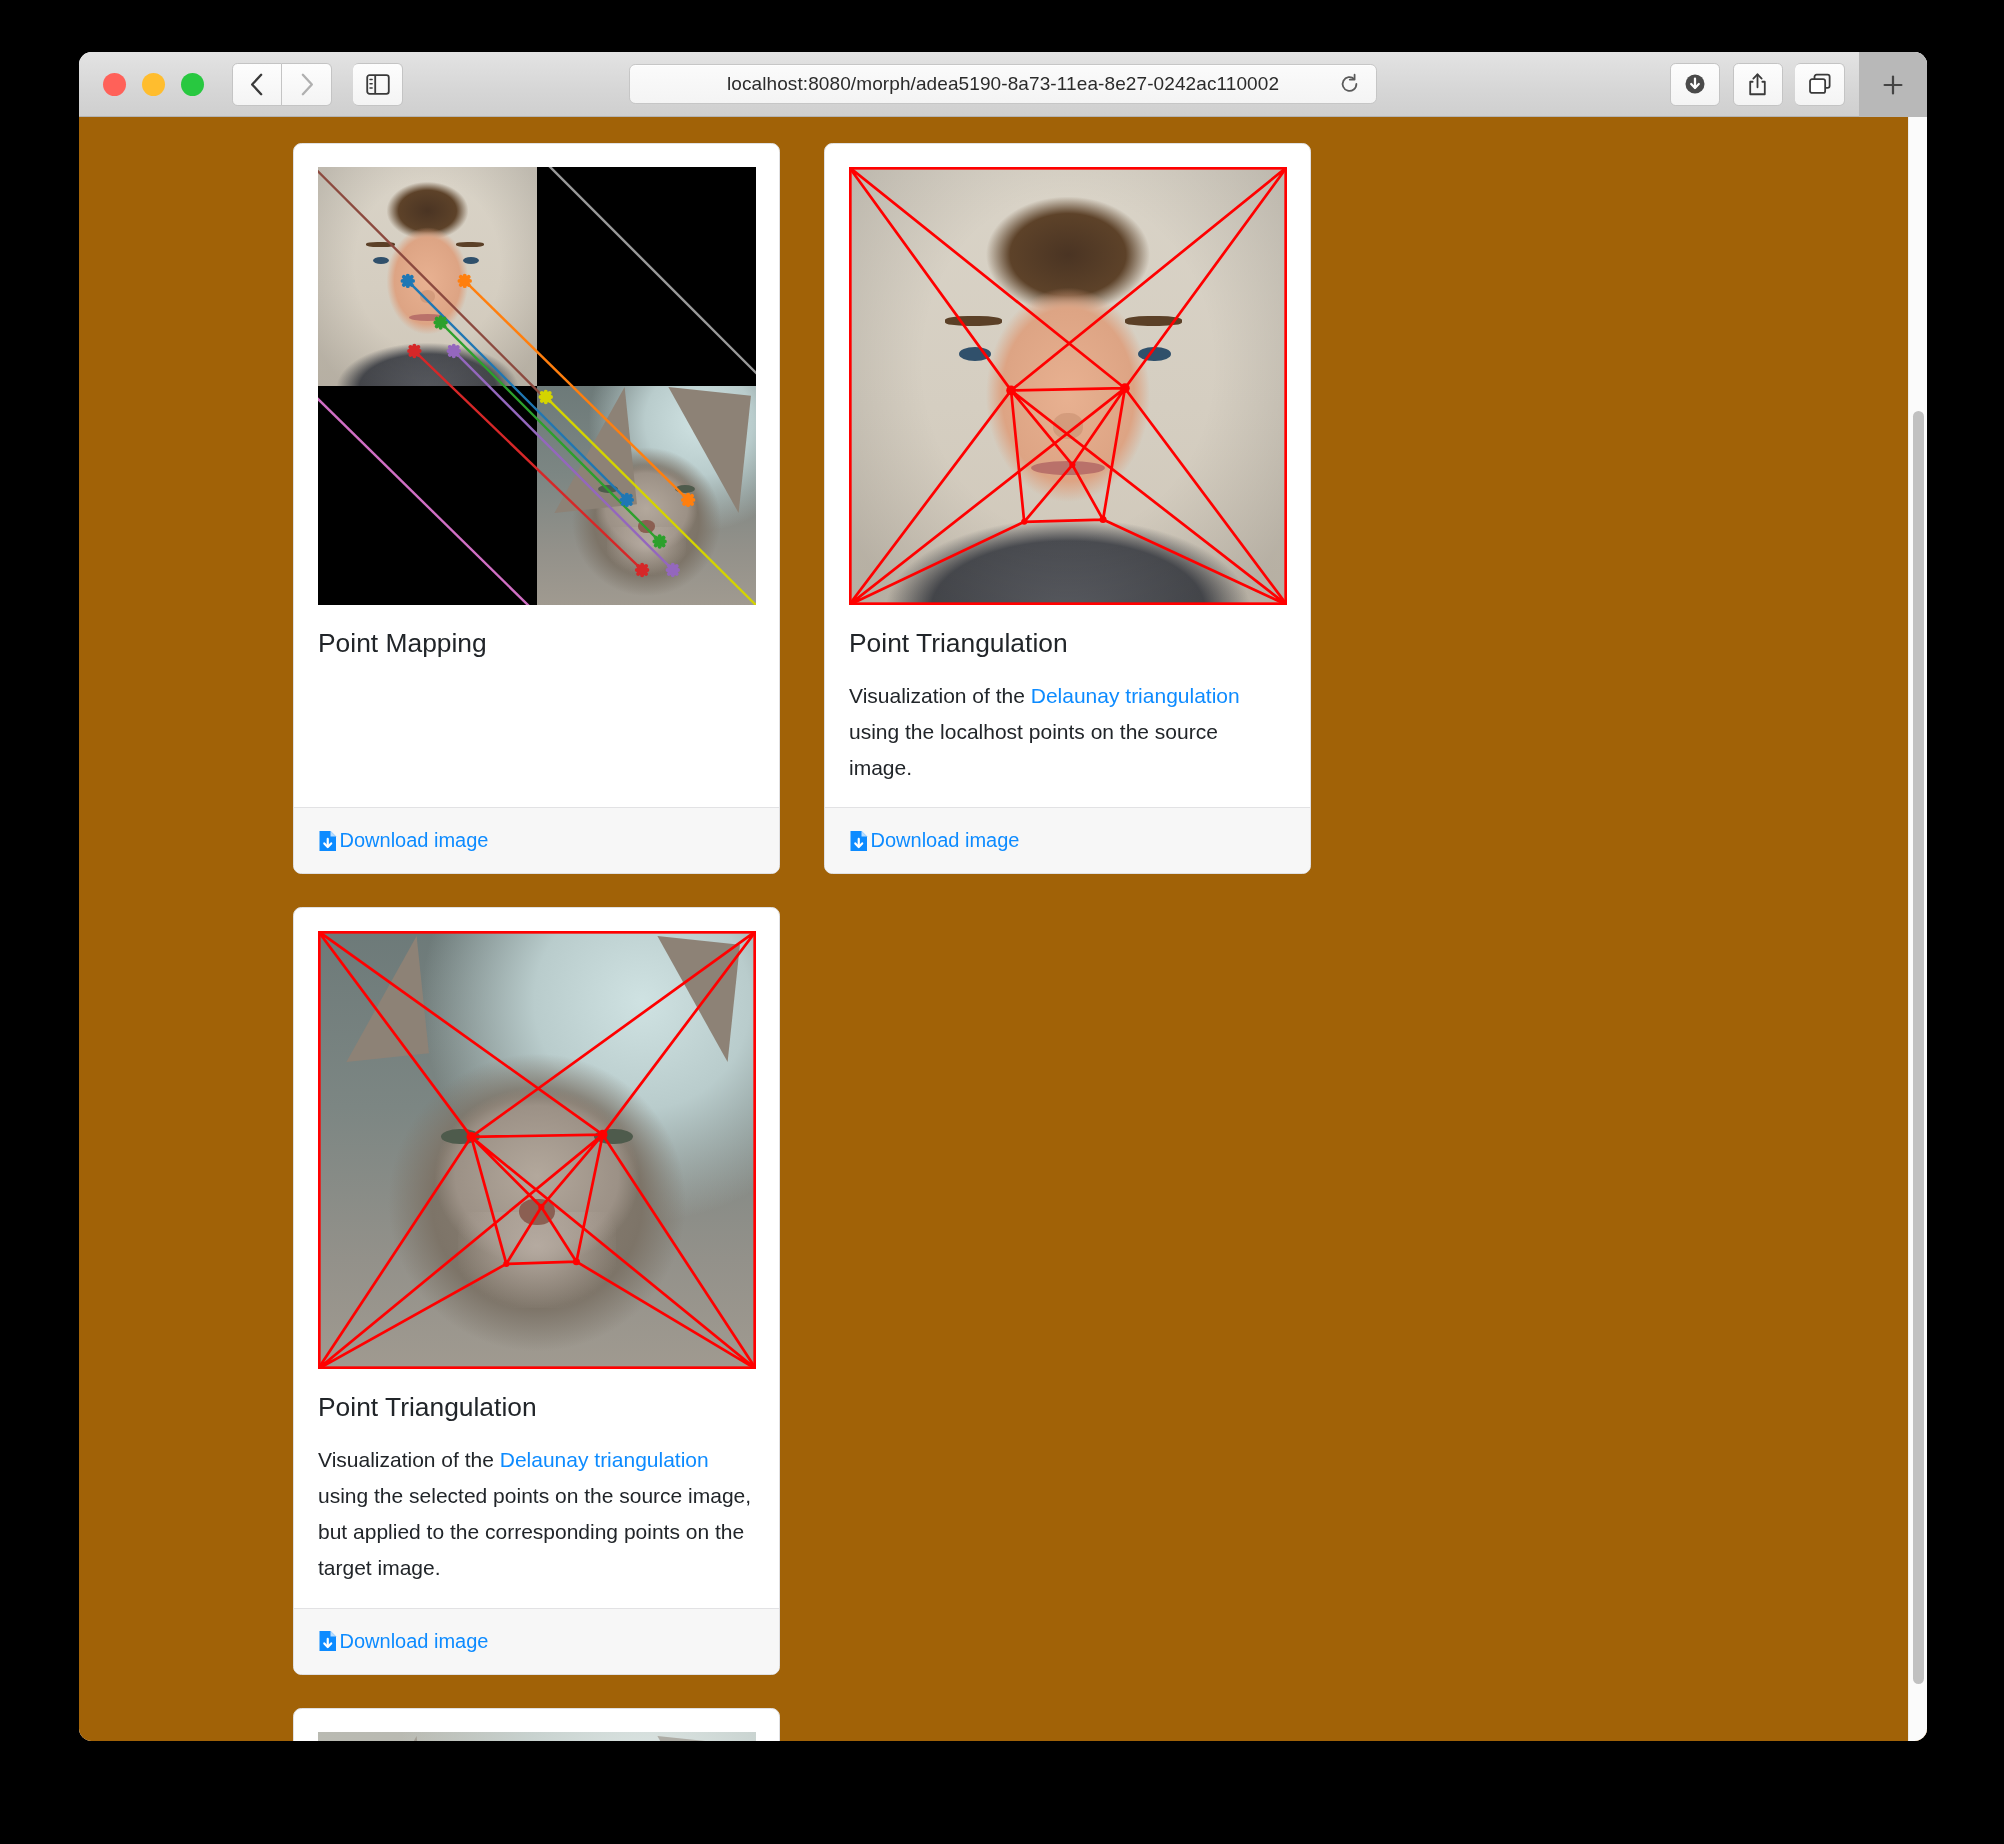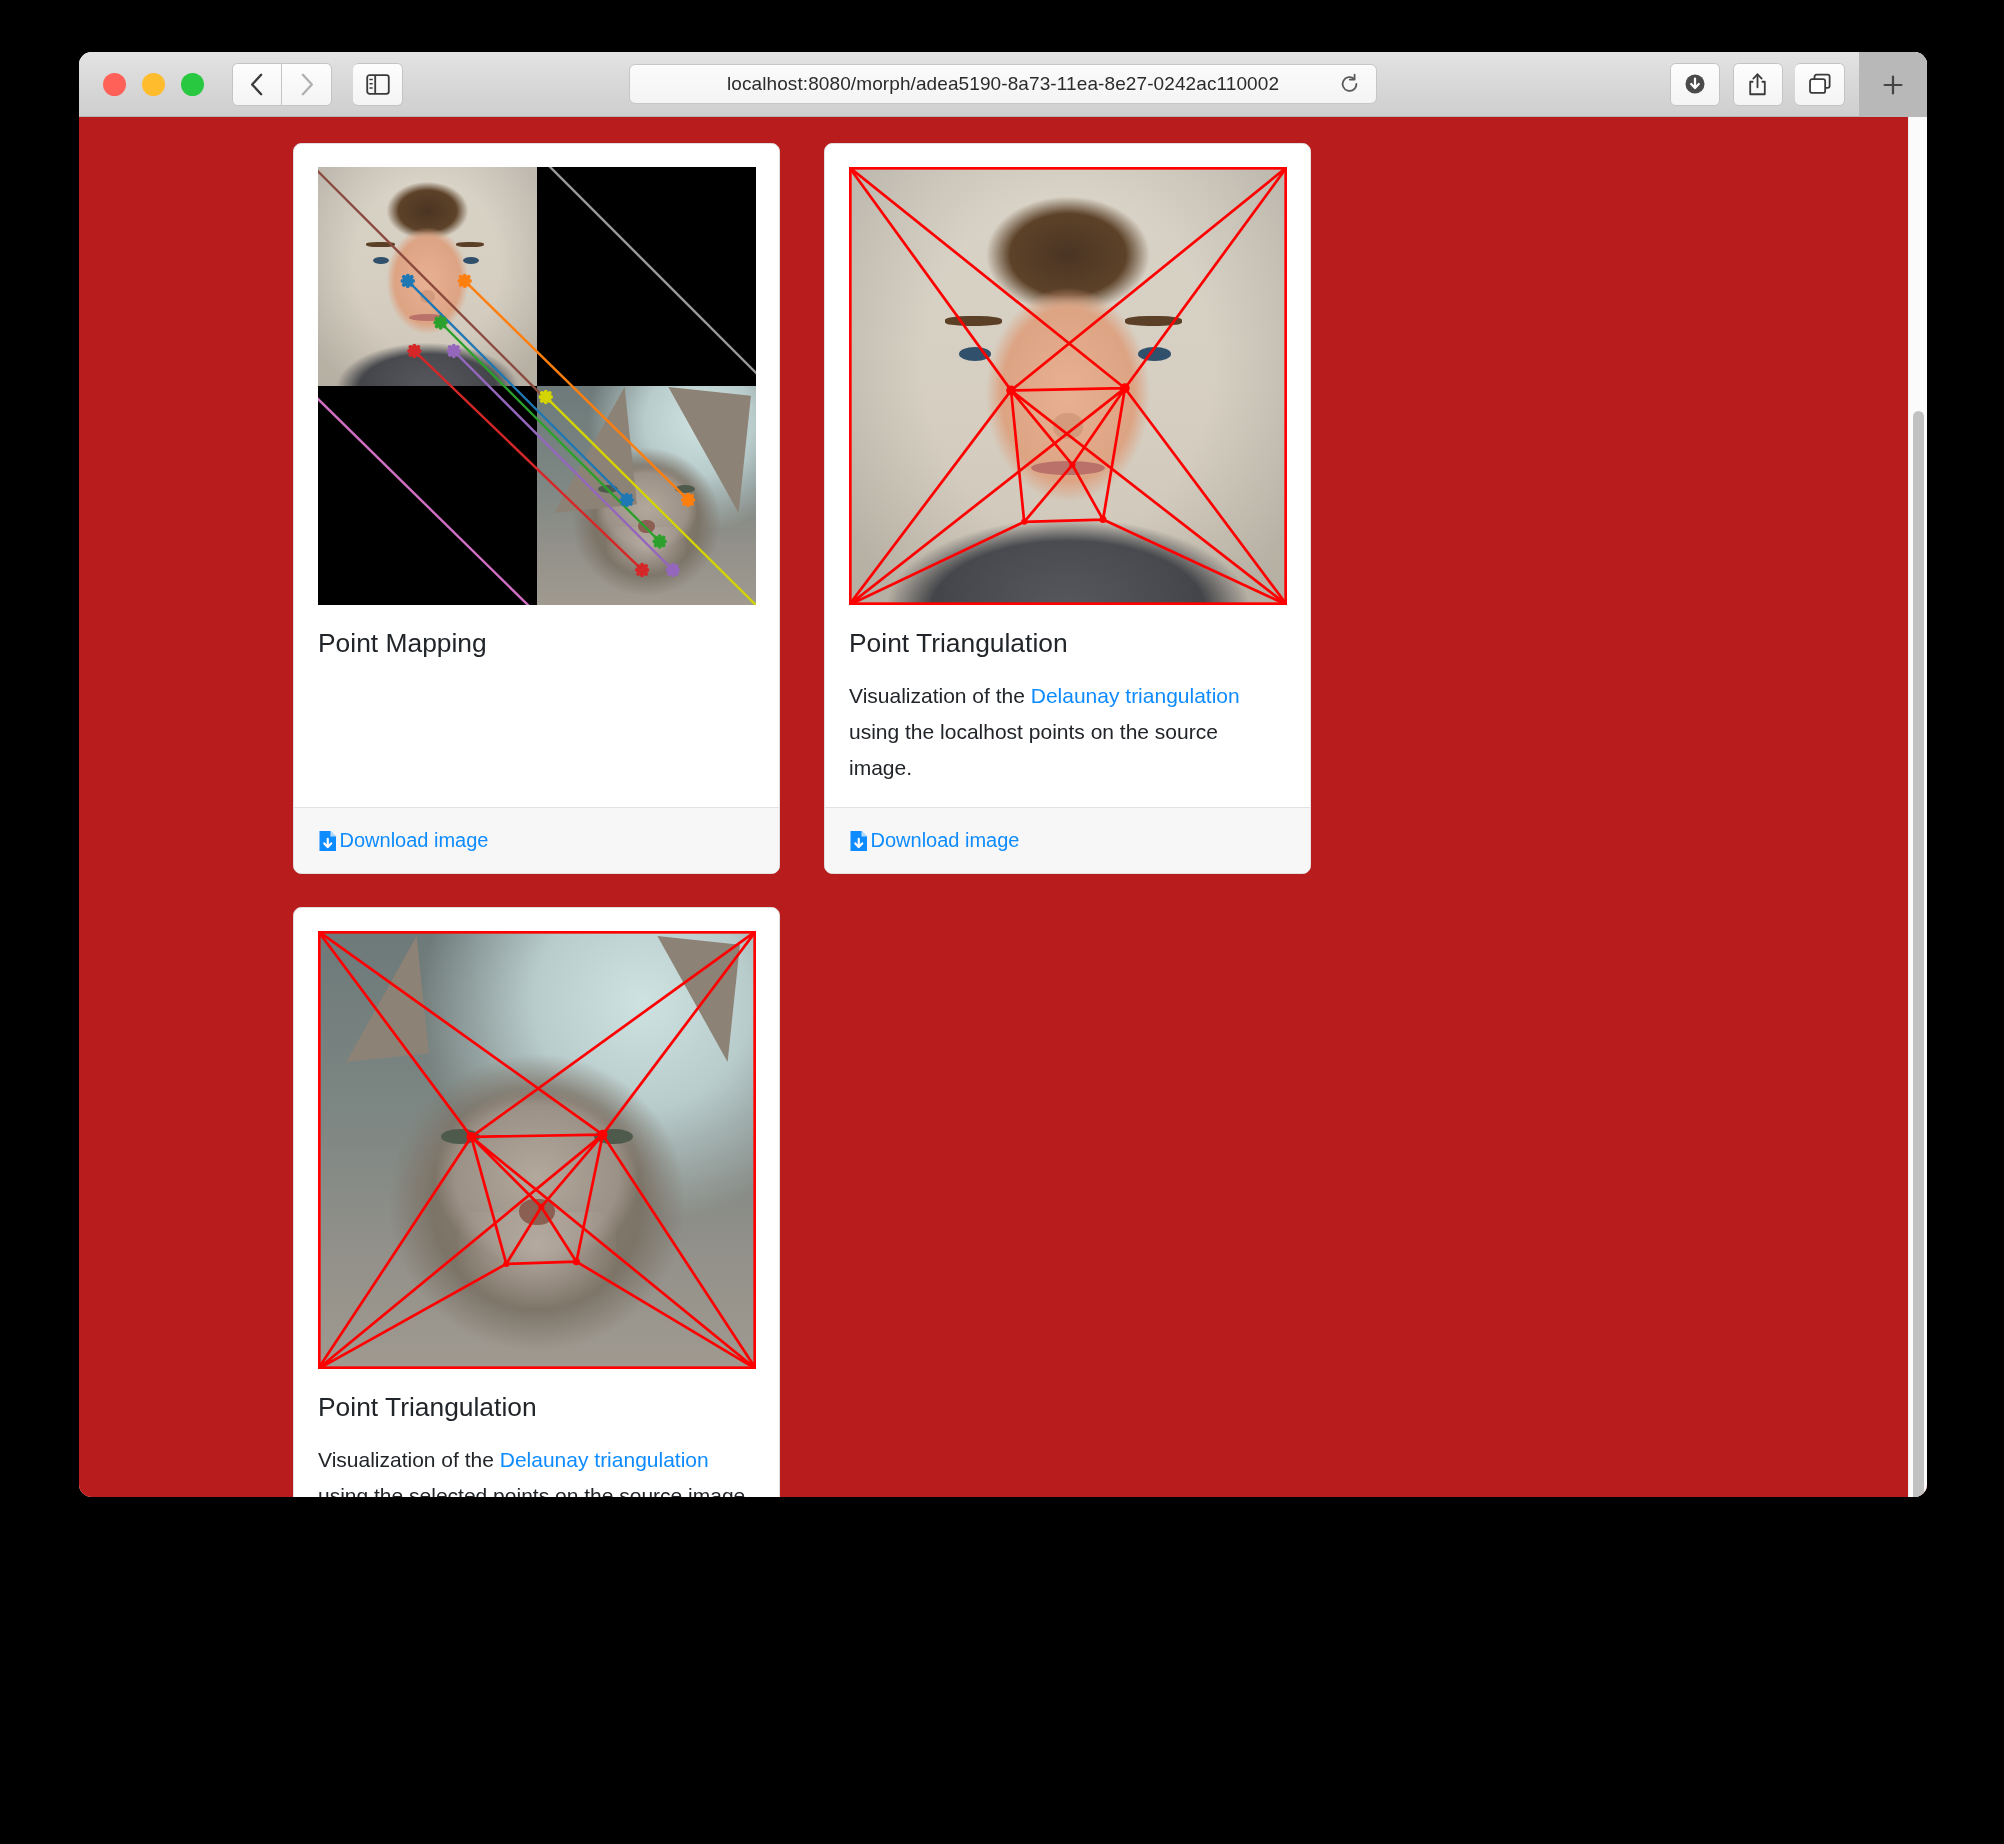--- a/index.html
+++ b/index.html
@@ -9,21 +9,21 @@
     width: 2005px; height: 1845px;
     background: #000;
     font-family: "Liberation Sans", sans-serif;
     overflow: hidden;
   }
 
   
   .browser-window {
     position: absolute;
     left: 79px; top: 52px;
-    width: 1848px; height: 1445px;
+    width: 1848px; height: 1689px;
     border-radius: 12.5px;
     overflow: hidden;
     background: #fff;
     box-shadow: 0 7px 28px rgba(0,0,0,.5);
   }
 
   
   .toolbar {
     position: relative;
     height: 65px;
@@ -89,21 +89,21 @@
     right: 0; top: 0;
     width: 68px; height: 65px;
     background: #b8b8b8;
     display: flex; align-items: center; justify-content: center;
   }
 
   
   .viewport {
     position: relative;
     height: calc(100% - 65px);
-    background: #b91c1c;
+    background: #a16207;
     overflow: hidden;
   }
   .page {
     position: absolute;
     inset: 0;
     right: 19.5px;
     padding: 26.4px 0 0 0;
   }
 
   .grid {

